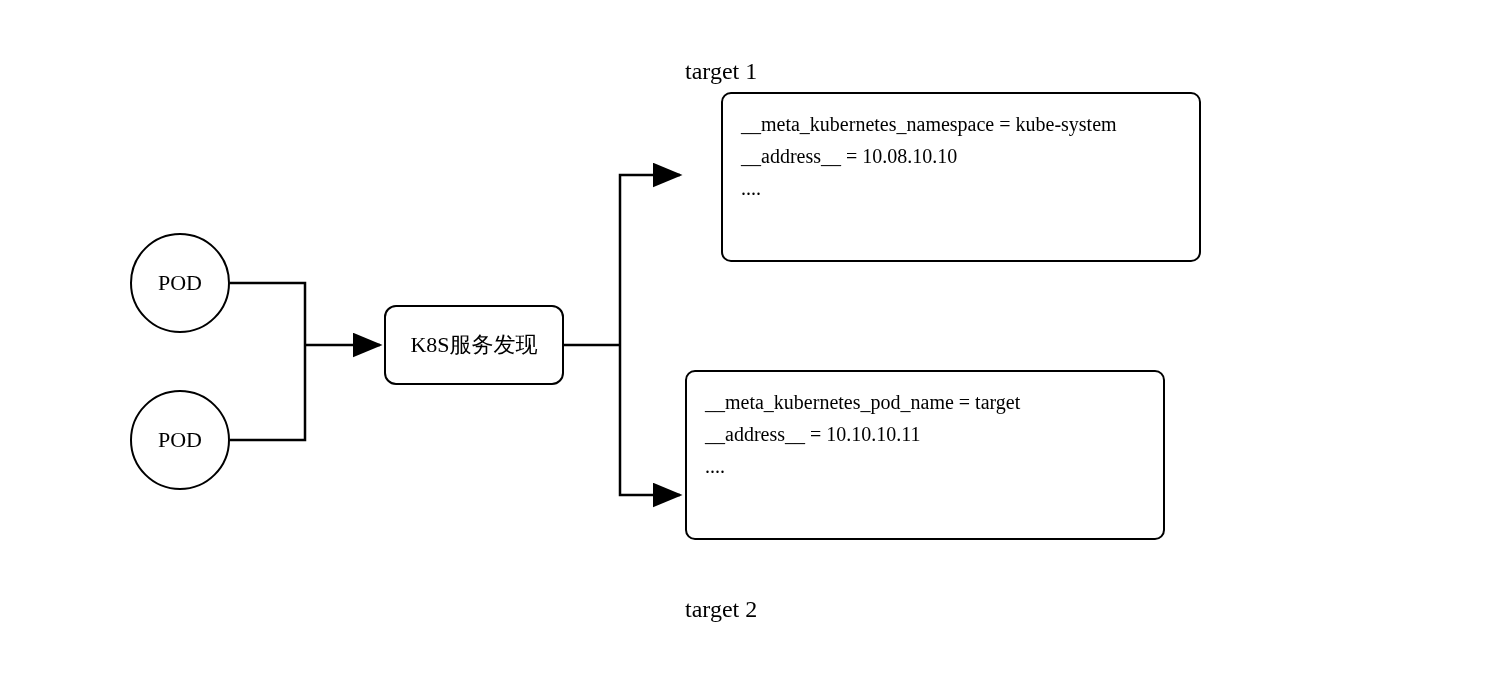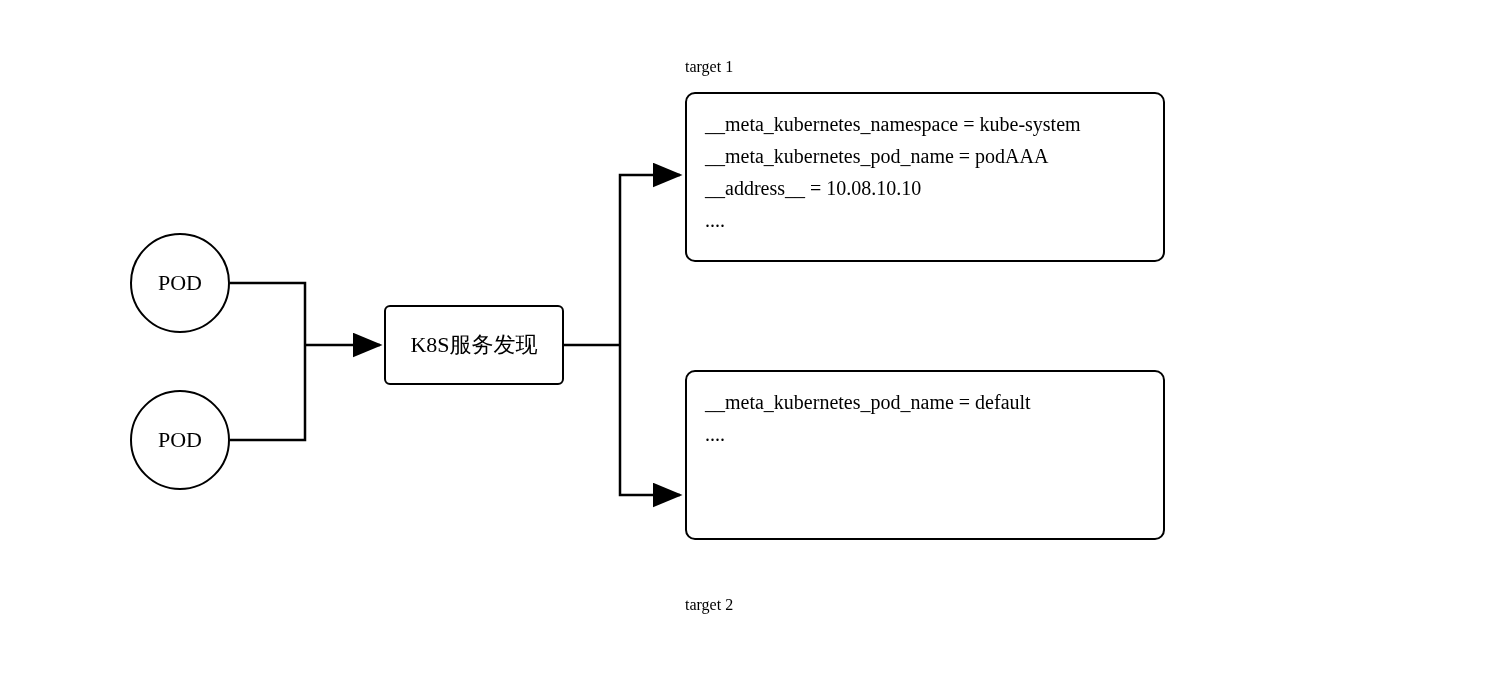--- a/index.html
+++ b/index.html
@@ -21,42 +21,42 @@
       align-items: center;
       justify-content: center;
       font-size: 22px;
       background: #fff;
     }
     .service-box {
       position: absolute;
       width: 180px;
       height: 80px;
       border: 2.5px solid #000;
-      border-radius: 6px;
+      border-radius: 12px;
       display: flex;
       align-items: center;
       justify-content: center;
       font-size: 22px;
       background: #fff;
     }
     .target-box {
       position: absolute;
       width: 480px;
       height: 170px;
       border: 2.5px solid #000;
       border-radius: 10px;
       padding: 14px 18px;
       font-size: 20px;
       line-height: 1.6;
       background: #fff;
     }
     .target-box div { white-space: nowrap; }
     .target-label {
       position: absolute;
-      font-size: 16px;
+      font-size: 24px;
     }
     svg.connector {
       position: absolute;
       top: 0;
       left: 0;
       width: 1494px;
       height: 690px;
       pointer-events: none;
     }
   </style>
@@ -88,24 +88,24 @@
 </div>
 <div class="pod-circle" style="left:130px; top:390px;">
   <span>POD</span>
 </div>
 
 <div class="service-box" style="left:384px; top:305px;">
   <span>K8S服务发现</span>
 </div>
 
 <div class="target-label" style="left:685px; top:58px;">target 1</div>
-<div class="target-box" style="left:685px; top:92px;">
+<div class="target-box" style="left:721px; top:92px;">
   <div>__meta_kubernetes_namespace = kube-system</div>
-  <div>__meta_kubernetes_pod_name = podAAA</div>
   <div>__address__ = 10.08.10.10</div>
   <div>....</div>
 </div>
 
 <div class="target-box" style="left:685px; top:370px;">
-  <div>__meta_kubernetes_pod_name = default</div>
+  <div>__meta_kubernetes_pod_name = target</div>
+  <div>__address__ = 10.10.10.11</div>
   <div>....</div>
 </div>
 <div class="target-label" style="left:685px; top:596px;text-align:center;">target 2</div>
 
 </body></html>

